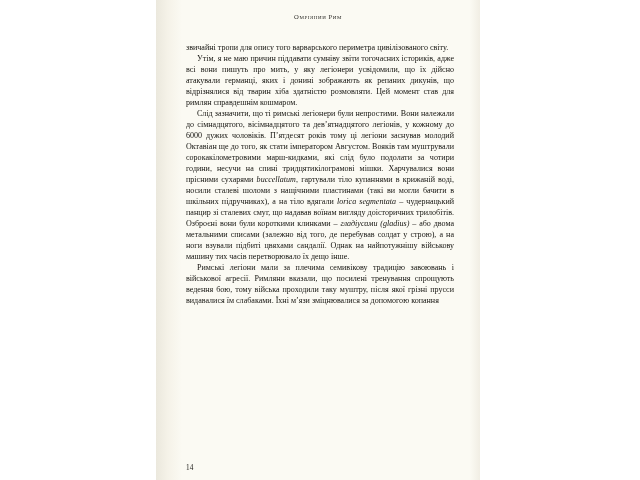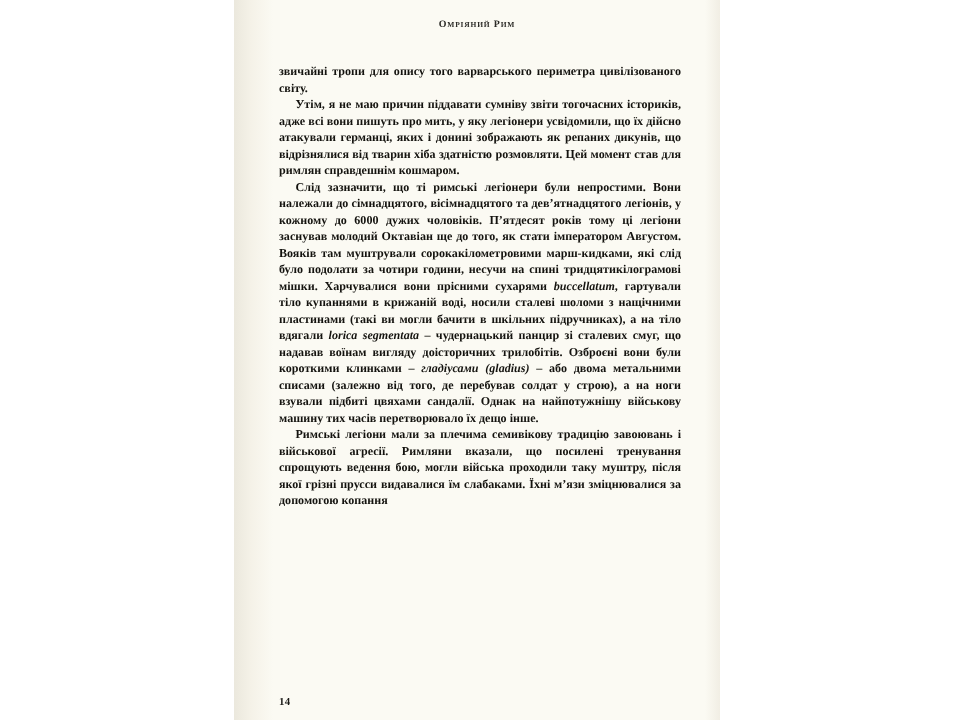--- a/index.html
+++ b/index.html
@@ -12,21 +12,20 @@
   }
   body {
     font-family: "Liberation Serif", "DejaVu Serif", serif;
   }
 
   #viewer {
     position: relative;
     width: 640px;
     height: 480px;
     background: #ffffff;
-    font-weight: bold;
   }
 
   
   #page {
     position: absolute;
     left: 156px;
     top: 0px;
     width: 324px;
     height: 480px;
     background: #fbfaf3;
@@ -112,20 +111,20 @@
 
     <div id="gutter-shadow"></div>
     <div id="outer-edge"></div>
 
     <div id="running-head">Омріяний Рим</div>
 
     <div id="text-block">
         <p class="first"><span>звичайні тропи для опису того варварського периметра цивілізованого світу.</span></p>
         <p><span>Утім, я не маю причин піддавати сумніву звіти тогочасних істориків, адже всі вони пишуть про мить, у яку легіонери усвідомили, що їх дійсно атакували германці, яких і донині зображають як репаних дикунів, що відрізнялися від тварин хіба здатністю розмовляти. Цей момент став для римлян справдешнім кошмаром.</span></p>
         <p><span>Слід зазначити, що ті римські легіонери були непростими. Вони належали до сімнадцятого, вісімнадцятого та дев’ятнадцятого легіонів, у кожному до 6000 дужих чоловіків. П’ятдесят років тому ці легіони заснував молодий Октавіан ще до того, як стати імператором Августом. Вояків там муштрували сорокакілометровими марш-кидками, які слід було подолати за чотири години, несучи на спині тридцятикілограмові мішки. Харчувалися вони прісними сухарями </span><span class="it">buccellatum</span><span>, гартували тіло купаннями в крижаній воді, носили сталеві шоломи з нащічними пластинами (такі ви могли бачити в шкільних підручниках), а на тіло вдягали </span><span class="it">lorica segmentata</span><span> – чудернацький панцир зі сталевих смуг, що надавав воїнам вигляду доісторичних трилобітів. Озброєні вони були короткими клинками – </span><span class="it">гладіусами (gladius)</span><span> – або двома метальними списами (залежно від того, де перебував солдат у строю), а на ноги взували підбиті цвяхами сандалії. Однак на найпотужнішу військову машину тих часів перетворювало їх дещо інше.</span></p>
-        <p><span>Римські легіони мали за плечима семивікову традицію завоювань і військової агресії. Римляни вказали, що посилені тренування спрощують ведення бою, могли війська проходили таку муштру, після якої грізні прусси видавалися їм слабаками. Їхні м’язи зміцнювалися за допомогою копання</span></p>
+        <p><span>Римські легіони мали за плечима семивікову традицію завоювань і військової агресії. Римляни вказали, що посилені тренування спрощують ведення бою, тому війська проходили таку муштру, після якої грізні прусси видавалися їм слабаками. Їхні м’язи зміцнювалися за допомогою копання</span></p>
       </div>
 
     <div id="folio">14</div>
 
   </div>
 
 </div>
 
 </body></html>

